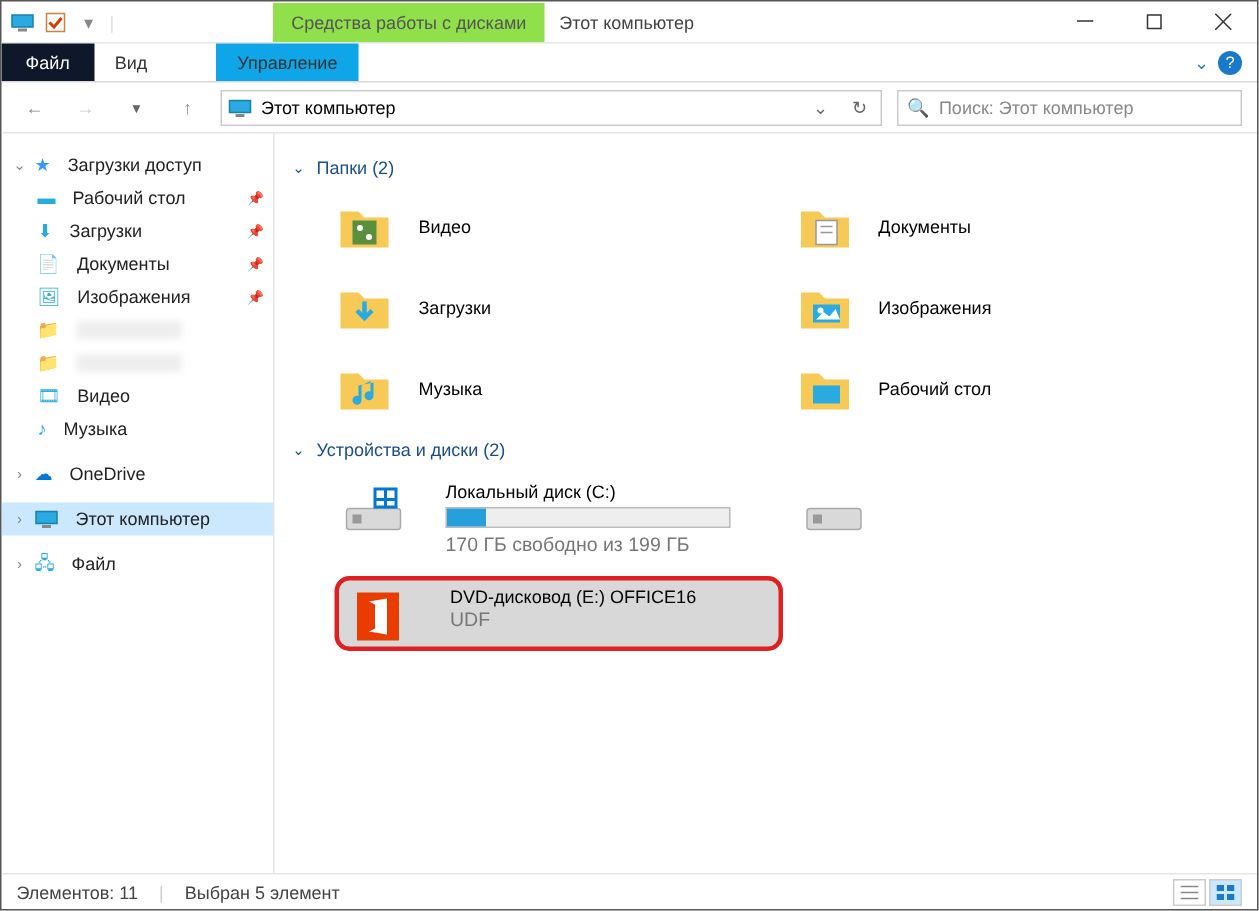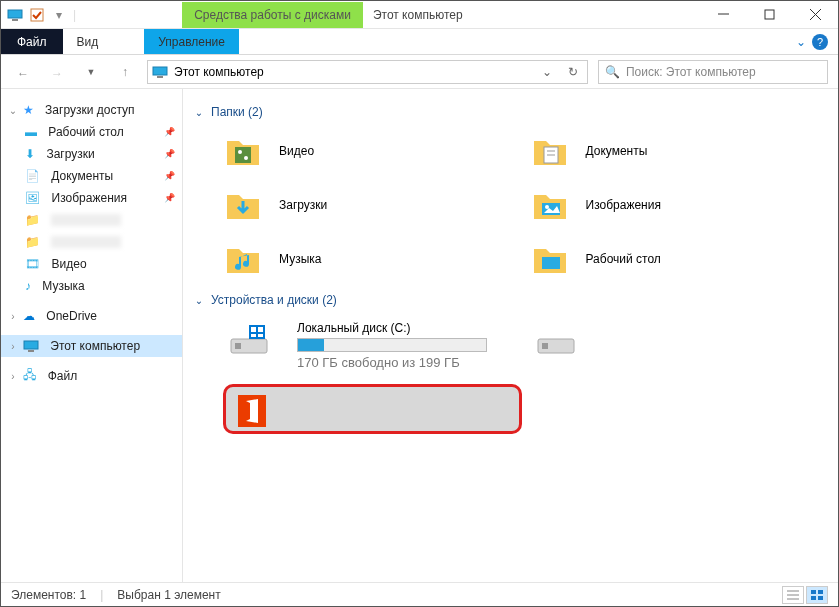--- a/index.html
+++ b/index.html
@@ -255,30 +255,32 @@
           </span>
    </div>
    <div class="drive-item highlight" style="grid-column:1">
     <span class="drive-ic">
             <svg width="40" height="40">
               <rect x="6" y="4" width="28" height="32" fill="#eb3c00"></rect>
               <path d="M14 10 L26 8 L26 32 L14 30 L18 28 L18 12 Z" fill="#fff"></path>
             </svg>
           </span>
     <div class="drive-info">
+     <div>DVD-дисковод (E:) OFFICE16</div>
+     <div class="drive-sub">UDF</div>
     </div>
    </div>
   </div>
  </div>
 </div>
 
 <div class="status">
- <span>Элементов: 1</span>
+ <span>Элементов: 11</span>
  <span class="status-sep">|</span>
- <span>Выбран 1 элемент</span>
+ <span>Выбран 5 элемент</span>
  <div class="view-toggle">
   <div class="view-btn">
         <svg width="12" height="10">
           <line x1="0" y1="1" x2="12" y2="1" stroke="#888"></line>
           <line x1="0" y1="5" x2="12" y2="5" stroke="#888"></line>
           <line x1="0" y1="9" x2="12" y2="9" stroke="#888"></line>
         </svg>
       </div>
   <div class="view-btn" style="background:#cce8ff">
         <svg width="12" height="10">

